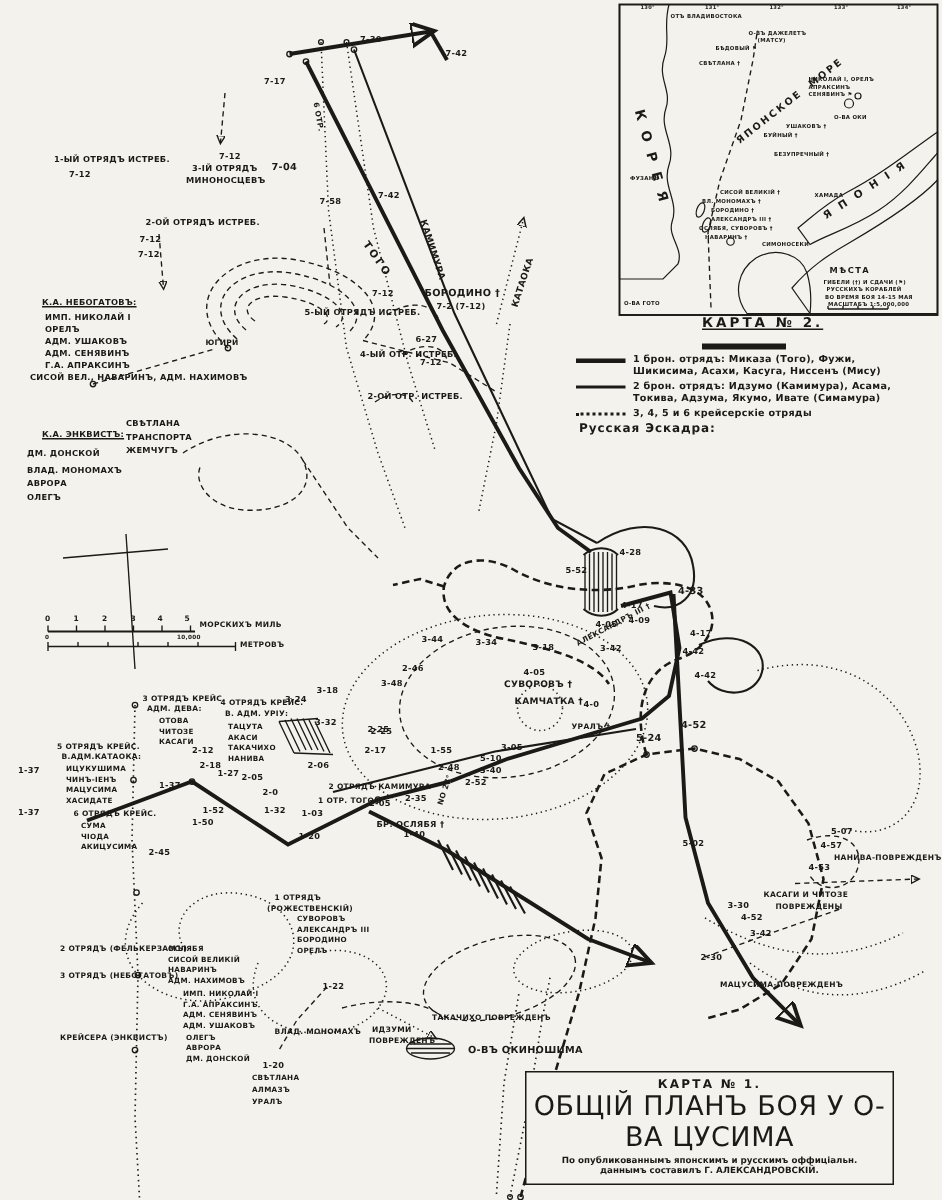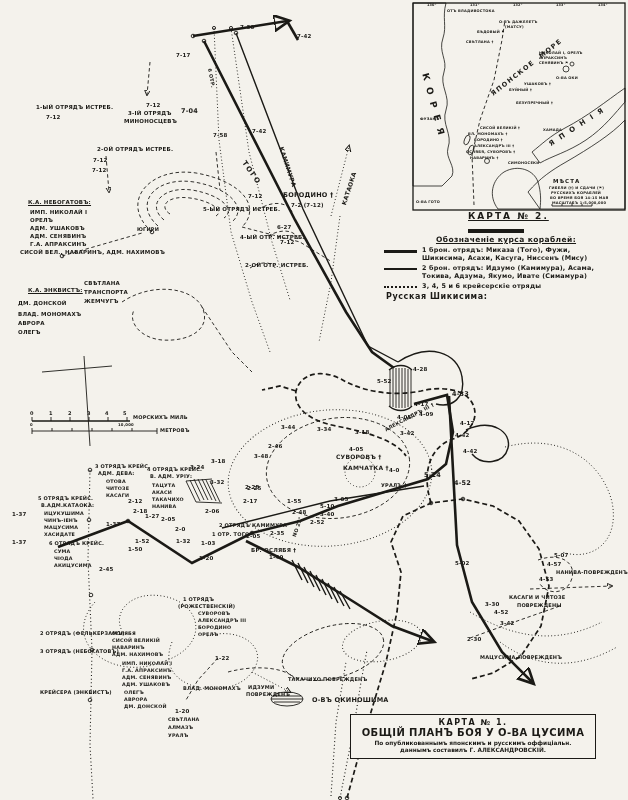--- a/index.html
+++ b/index.html
@@ -23,21 +23,21 @@
   .lg-row{display:flex;gap:5px;margin:2px 0;align-items:flex-start;}
   .sw{flex:0 0 33px;width:33px;height:0;border-top:1.2px solid #1b1a16;margin-top:4px;}
   .sw.thick{border-top-width:3px;} .sw.solid{border-top-width:2px;}
   .sw.dotted{border-top-style:dotted;border-top-width:2px;}
   .sw.dashbold{border-top:2.5px dashed #1b1a16;}
   .sw.dashed{border-top-style:dashed;}
   .lg-t{font-size:6.4px;font-weight:700;white-space:pre-line;letter-spacing:.2px;}
   .titlebox{position:absolute;left:350px;top:714px;width:240px;border:1.6px solid #1b1a16;
             background:#f4f2ec;text-align:center;padding:3px 2px 4px;}
   .tb1{font-size:8px;letter-spacing:1.5px;font-weight:700;}
-  .tb2{font-size:10px;font-weight:700;letter-spacing:.4px;}
+  .tb2{font-size:18px;font-weight:400;letter-spacing:.4px;}
   .tb3{font-size:10.5px;font-weight:700;letter-spacing:2px;}
   .tb4{font-size:5.8px;font-weight:700;margin-top:2px;line-height:1.25;}
 </style>
 </head>
 <body>
 
 <div class="page">
 
   <svg class="base" width="628" height="800" viewBox="0 0 628 800">
     <defs>
@@ -227,21 +227,21 @@
       <div class="ann" style="left: 413px; top: 366px;">4-28</div>
       <div class="ann" style="left: 452px; top: 391px; font-size: 6.5px;">4-33</div>
       <div class="ann" style="left: 414px; top: 401px;">4-17</div>
       <div class="ann" style="left: 397px; top: 414px;">4-05</div>
       <div class="ann" style="left: 419px; top: 411px;">4-09</div>
       <div class="ann" style="left: 400px; top: 430px;">3-42</div>
       <div class="ann" style="left: 460px; top: 420px;">4-17</div>
       <div class="ann" style="left: 455px; top: 432px;">4-42</div>
       <div class="ann" style="left: 463px; top: 448px;">4-42</div>
       <div class="ann" style="left: 454px; top: 480px; font-size: 6.5px;">4-52</div>
-      <div class="ann" style="left: 424px; top: 472px; font-size: 6.5px;">5-24</div>
+      <div class="ann" style="left: 424px; top: 489px; font-size: 6.5px;">5-24</div>
       <div class="ann" style="left: 377px; top: 378px;">5-52</div>
       <div class="ann" style="left: 455px; top: 560px;">5-02</div>
       <div class="ann" style="left: 554px; top: 552px;">5-07</div>
       <div class="ann" style="left: 547px; top: 561px;">4-57</div>
       <div class="ann" style="left: 539px; top: 576px;">4-53</div>
       <div class="ann" style="left: 556px; top: 570px; font-size: 5px;">НАНИВА-ПОВРЕЖДЕНЪ</div>
       <div class="ann" style="left: 509px; top: 595px; font-size: 5px;">КАСАГИ И ЧИТОЗЕ</div>
       <div class="ann" style="left: 517px; top: 603px; font-size: 5px;">ПОВРЕЖДЕНЫ</div>
       <div class="ann" style="left: 485px; top: 601px;">3-30</div>
       <div class="ann" style="left: 494px; top: 609px;">4-52</div>
@@ -387,39 +387,38 @@
       <div class="ann" style="left: 552px; top: 201px; font-size: 3.6px;">МАСШТАБЪ 1:5,000,000</div>
       <div class="ann" style="left: 427px; top: 4px; font-size: 3.4px;">130°</div>
       <div class="ann" style="left: 470px; top: 4px; font-size: 3.4px;">131°</div>
       <div class="ann" style="left: 513px; top: 4px; font-size: 3.4px;">132°</div>
       <div class="ann" style="left: 556px; top: 4px; font-size: 3.4px;">133°</div>
       <div class="ann" style="left: 598px; top: 4px; font-size: 3.4px;">134°</div>
     </div>
 
   <div class="legend">
     <div class="lg-bar"></div>
-    <div class="lg-head">Обозначеніе курса кораблей:</div>
     <div>
 
     <div class="lg-row">
         <span class="sw thick"></span>
         <span class="lg-t">1 брон. отрядъ: Миказа (Того), Фужи,
 Шикисима, Асахи, Касуга, Ниссенъ (Мису)</span>
       </div>
         <div class="lg-row">
         <span class="sw solid"></span>
         <span class="lg-t">2 брон. отрядъ: Идзумо (Камимура), Асама,
 Токива, Адзума, Якумо, Ивате (Симамура)</span>
       </div>
         <div class="lg-row">
         <span class="sw dotted"></span>
         <span class="lg-t">3, 4, 5 и 6 крейсерскіе отряды</span>
       </div>
       </div>
-    <div class="lg-sub">Русская Шикисима:</div>
+    <div class="lg-sub">Русская Эскадра:</div>
   </div>
 
   <div class="titlebox">
     <div class="tb1">КАРТА № 1.</div>
     <div class="tb2">ОБЩІЙ ПЛАНЪ БОЯ У О-ВА ЦУСИМА</div>
     <div class="tb4">
       <span>По опубликованнымъ японскимъ и русскимъ оффиціальн.</span><br>
       <span>даннымъ составилъ  Г. АЛЕКСАНДРОВСКІЙ.</span>
     </div>
   </div>

